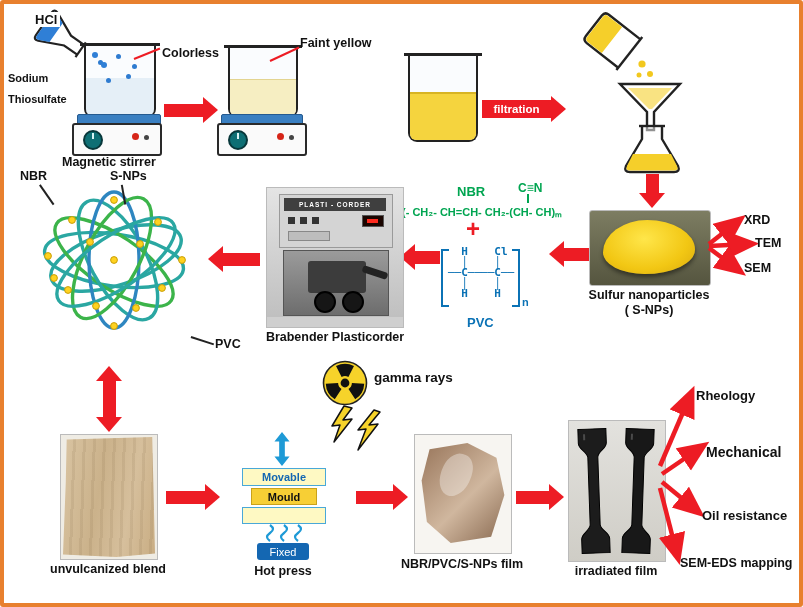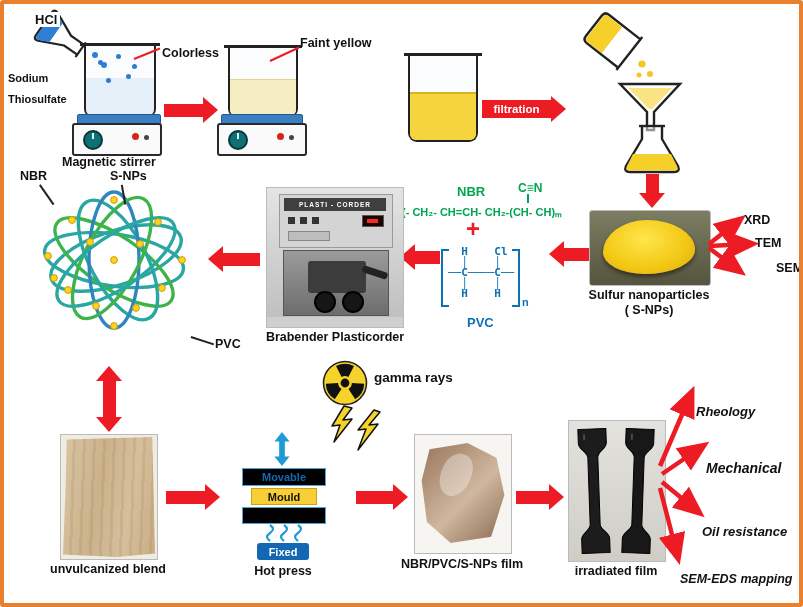--- a/index.html
+++ b/index.html
@@ -11,21 +11,21 @@
   }
   html,body{margin:0;padding:0;background:#fff;}
   #canvas{
     position:relative;width:803px;height:607px;box-sizing:border-box;
     border:4px solid var(--orange);border-radius:3px;background:#fff;
     font-family:"Liberation Sans",sans-serif;overflow:hidden;
   }
   .abs{position:absolute;}
   .lbl{position:absolute;font-weight:bold;color:#111;font-size:12.5px;white-space:nowrap;}
   .ctr{text-align:center;white-space:normal;}
-  .ital{font-style:italic;margin-top:16px;}
+  .ital{}
   
   .beaker{position:absolute;border:2.5px solid #222;border-top:none;border-radius:0 0 9px 9px;background:rgba(235,243,250,.25);}
   .beaker::before{content:"";position:absolute;top:-1px;left:-6px;right:-6px;height:2.5px;background:#222;}
   .liquid{position:absolute;left:0;right:0;bottom:0;border-radius:0 0 6px 6px;}
   .dot{position:absolute;border-radius:50%;}
   
   .plate{position:absolute;background:#3a7fc1;border-radius:2px;border:1px solid #255a8f;}
   .stirrer-body{position:absolute;background:#fafafa;border:2px solid #2a2a2a;border-radius:3px;}
   .dial{position:absolute;width:16px;height:16px;border-radius:50%;background:#0e6f74;border:2px solid #08373a;}
   .dial::after{content:"";position:absolute;left:7px;top:1px;width:2px;height:6px;background:#d8f3f4;}
@@ -43,23 +43,23 @@
   .pointer.black{background:#222;height:1.6px;}
   
   .chem-green{color:var(--green);font-weight:bold;}
   .chem-blue{color:var(--blue);font-weight:bold;}
   .mono{font-family:"DejaVu Sans Mono",monospace;white-space:pre;line-height:10.5px;font-size:11px;color:var(--blue);font-weight:bold;}
   .bracket-l{position:absolute;width:6px;border:2px solid var(--blue);border-right:none;}
   .bracket-r{position:absolute;width:6px;border:2px solid var(--blue);border-left:none;}
   
   .photo{position:absolute;border:1px solid #bbb;overflow:hidden;}
   
-  .pressplate{position:absolute;background:#000000;border:1.5px solid #49a8d8;display:flex;align-items:center;justify-content:center;font-weight:bold;font-size:11px;color:#1467b2;}
+  .pressplate{position:absolute;background:#fef9c3;border:1.5px solid #49a8d8;display:flex;align-items:center;justify-content:center;font-weight:bold;font-size:11px;color:#1467b2;}
   .mould{position:absolute;background:#f7cf35;border:1.5px solid #caa21a;display:flex;align-items:center;justify-content:center;font-weight:bold;font-size:11px;color:#111;}
-  .fixedbox{position:absolute;background:#1467b2;border-radius:3px;display:flex;align-items:center;justify-content:center;font-weight:bold;font-size:11px;color:#fff;}
+  .fixedbox{position:absolute;background:#1467b2;border-radius:3px;display:flex;align-items:center;justify-content:center;font-weight:normal;font-size:11px;color:#fff;}
 </style>
 </head>
 <body>
 
 <div id="canvas">
 
   <svg class="abs" style="left:22px;top:2px" width="70" height="62" viewBox="0 0 70 62">
     <g transform="rotate(125 35 30)">
       <path d="M29,6 L29,22 L18,46 Q16,51 21,51 L49,51 Q54,51 52,46 L41,22 L41,6" fill="#ffffff" fill-opacity="0.5" stroke="#222" stroke-width="2.2"></path>
       <path d="M23.5,36 L46.5,36 L51,46 Q52.7,50 48.5,50 L21.5,50 Q17.3,50 19,46 Z" fill="#2f7fd6"></path>
@@ -150,21 +150,21 @@
         </marker>
       </defs>
     <g stroke="#ed1c24" stroke-width="4.5" marker-end="url(#mxrd)">
       <line x1="3" y1="34" x2="31" y2="12"></line>
       <line x1="3" y1="36" x2="42" y2="34"></line>
       <line x1="3" y1="38" x2="31" y2="59"></line>
     </g>
   </svg>
   <div class="lbl" style="left:740px;top:209px;">XRD</div>
   <div class="lbl" style="left:751px;top:232px;">TEM</div>
-  <div class="lbl" style="left:740px;top:257px;margin-left:32px;">SEM</div>
+  <div class="lbl" style="left:740px;top:257px;">SEM</div>
 
   <div class="arr" style="left:545px;top:237px;width:40px;height:26px;">
     <div class="head-l"></div>
       <div class="body"></div>
   </div>
 
   <div class="lbl chem-green" style="left:453px;top:180px;font-size:13px;color:var(--green);">NBR</div>
   <div class="lbl chem-green" style="left:514px;top:177px;font-size:12px;color:var(--green);">C≡N</div>
   <div class="abs" style="left:523px;top:190px;width:2px;height:9px;background:var(--green);"></div>
   <div class="lbl chem-green" style="left:398px;top:200px;font-size:11px;color:var(--green);">(- CH₂- CH=CH- CH₂-(CH- CH)ₘ</div>

